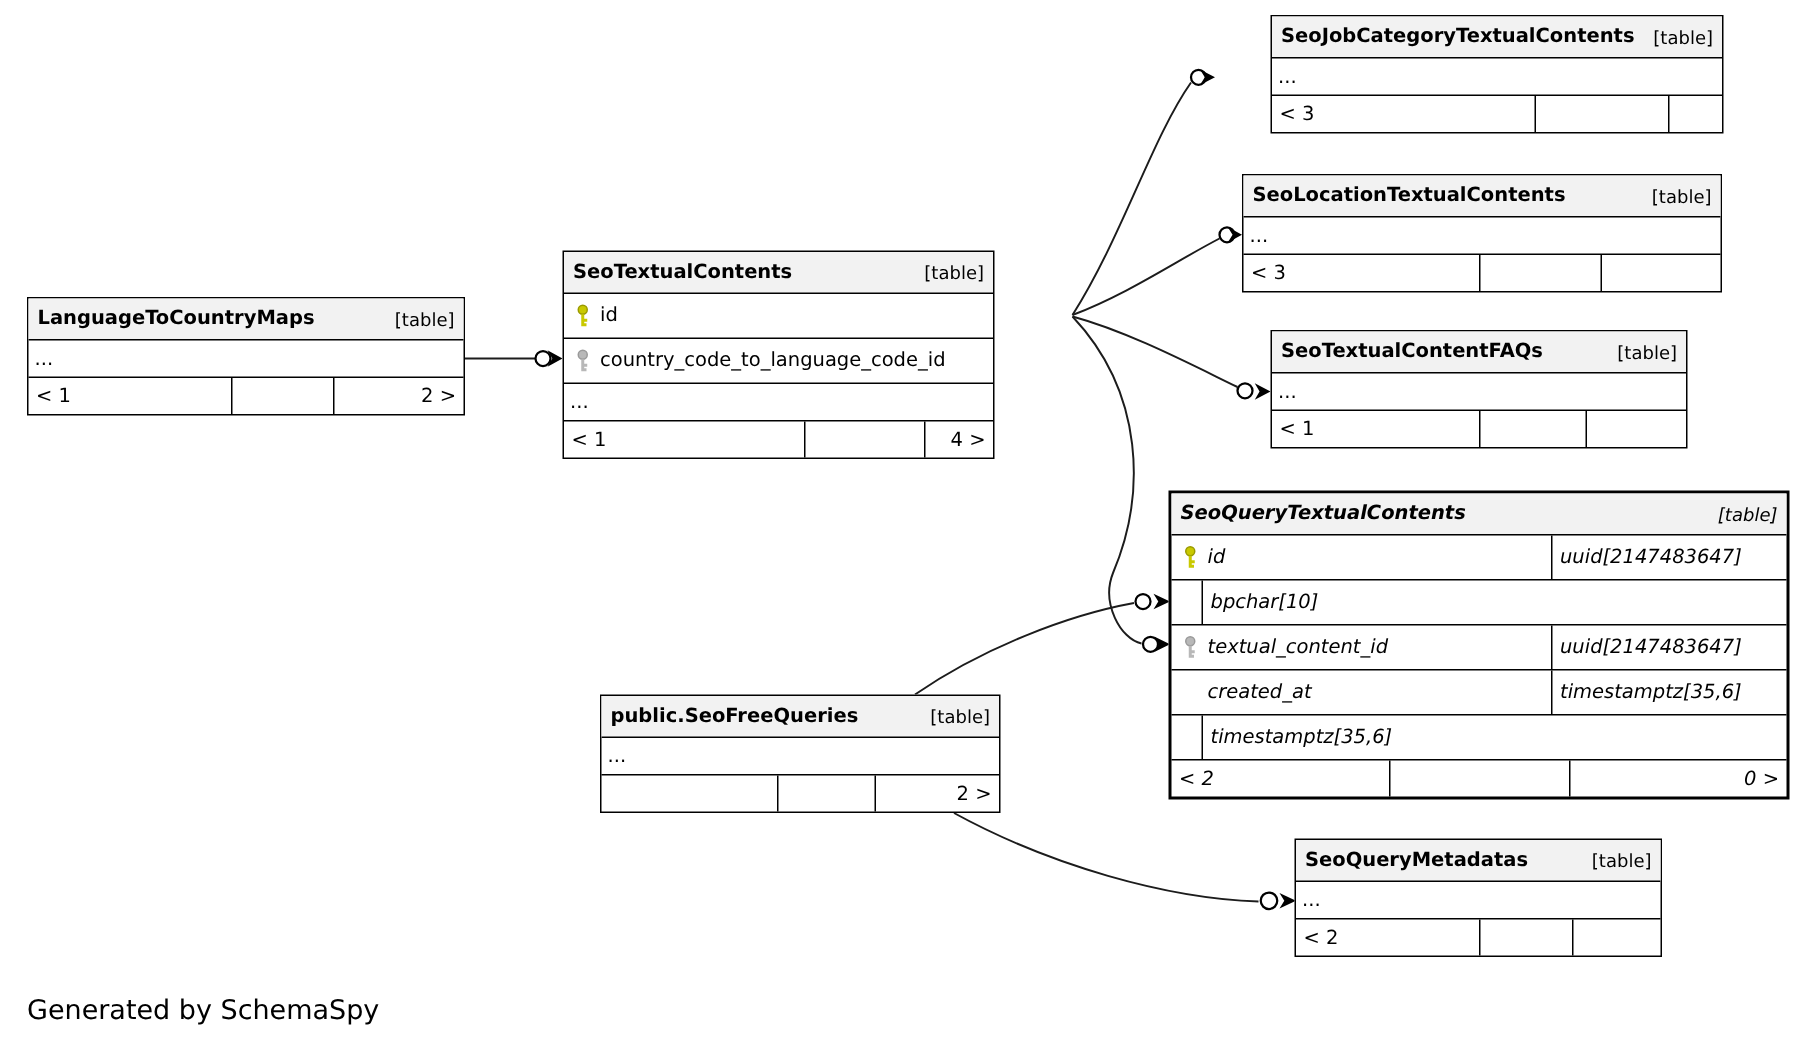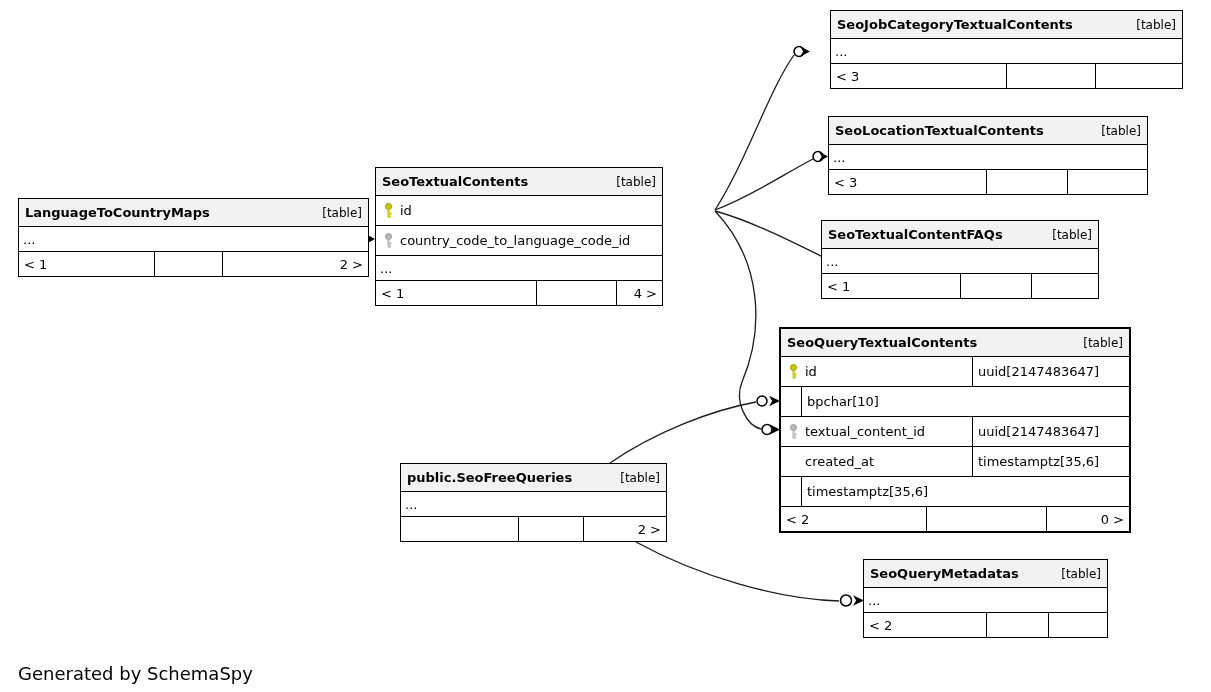--- a/index.html
+++ b/index.html
@@ -59,21 +59,21 @@
         <polygon points="810,51.5 800,46.3 803.2,51.5 800,56.7"></polygon>
         <polygon points="828,156.5 818.5,151.3 821.7,156.5 818.5,161.7"></polygon>
         <polygon points="847,261 836.5,255.5 839.7,261 836.5,266.5"></polygon>
         <polygon points="780,429.5 769.5,424.3 772.7,429.5 769.5,434.7"></polygon>
         <polygon points="780,401 769,395.8 772.2,401 769,406.2"></polygon>
         <polygon points="864,600.5 853,595.3 856.2,600.5 853,605.7"></polygon>
       </g>
     </g>
   </svg>
 
-  <div class="tbl" style="left:18px;top:198px;width:351px;">
+  <div class="tbl" style="left:18px;top:198px;width:292px;">
     <div class="tbl-header">
       <span class="tbl-name">LanguageToCountryMaps</span>
       <span class="tbl-tag">[table]</span>
     </div>
     <div class="dots-row">...</div>
     <div class="footer-row">
       <div class="fcell" style="width:135px;">&lt; 1</div>
       <div class="fcell mid" style="width:69px;"></div>
       <div class="fcell right" style="flex:1;">2 &gt;</div>
     </div>
@@ -107,21 +107,21 @@
       </div>
     </div>
     <div class="dots-row">...</div>
     <div class="footer-row">
       <div class="fcell" style="width:160px;">&lt; 1</div>
       <div class="fcell mid" style="width:81px;"></div>
       <div class="fcell right" style="flex:1;">4 &gt;</div>
     </div>
   </div>
 
-  <div class="tbl" style="left:830px;top:10px;width:353px;">
+  <div class="tbl" style="left:847px;top:10px;width:302px;">
     <div class="tbl-header">
       <span class="tbl-name">SeoJobCategoryTextualContents</span>
       <span class="tbl-tag">[table]</span>
     </div>
     <div class="dots-row">...</div>
     <div class="footer-row">
       <div class="fcell" style="width:175px;">&lt; 3</div>
       <div class="fcell mid" style="width:90px;"></div>
       <div class="fcell right" style="flex:1;"></div>
     </div>
@@ -133,34 +133,34 @@
       <span class="tbl-tag">[table]</span>
     </div>
     <div class="dots-row">...</div>
     <div class="footer-row">
       <div class="fcell" style="width:157px;">&lt; 3</div>
       <div class="fcell mid" style="width:82px;"></div>
       <div class="fcell right" style="flex:1;"></div>
     </div>
   </div>
 
-  <div class="tbl" style="left:821px;top:220px;width:278px;">
+  <div class="tbl" style="left:847px;top:220px;width:278px;">
     <div class="tbl-header">
       <span class="tbl-name">SeoTextualContentFAQs</span>
       <span class="tbl-tag">[table]</span>
     </div>
     <div class="dots-row">...</div>
     <div class="footer-row">
       <div class="fcell" style="width:138px;">&lt; 1</div>
       <div class="fcell mid" style="width:72px;"></div>
       <div class="fcell right" style="flex:1;"></div>
     </div>
   </div>
 
-  <div class="tbl focus" style="left:779px;top:327px;width:352px;">
+  <div class="tbl focus" style="left:779px;top:327px;width:414px;font-style:italic;">
     <div class="tbl-header">
       <span class="tbl-name">SeoQueryTextualContents</span>
       <span class="tbl-tag">[table]</span>
     </div>
     <div class="field-row">
       <div class="field-main">
         <span class="key-slot">
           <svg class="keyicon" width="11" height="17" viewBox="0 0 11 17">
             <circle cx="5.5" cy="4.5" r="3" fill="#c9c900" stroke="#9a9a00" stroke-width="1"></circle>
             <path d="M5.5 7.5 V15.5 M5.5 11.5 h3 M5.5 14.5 h2.5" stroke="#c9c900" stroke-width="2" fill="none"></path>

